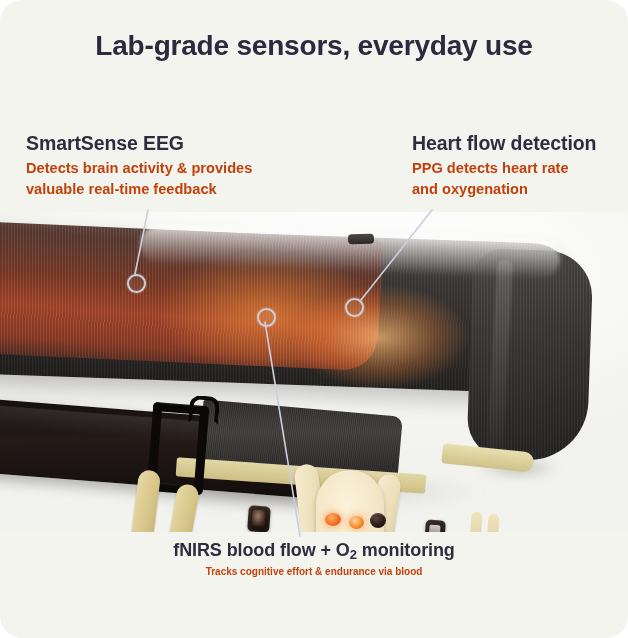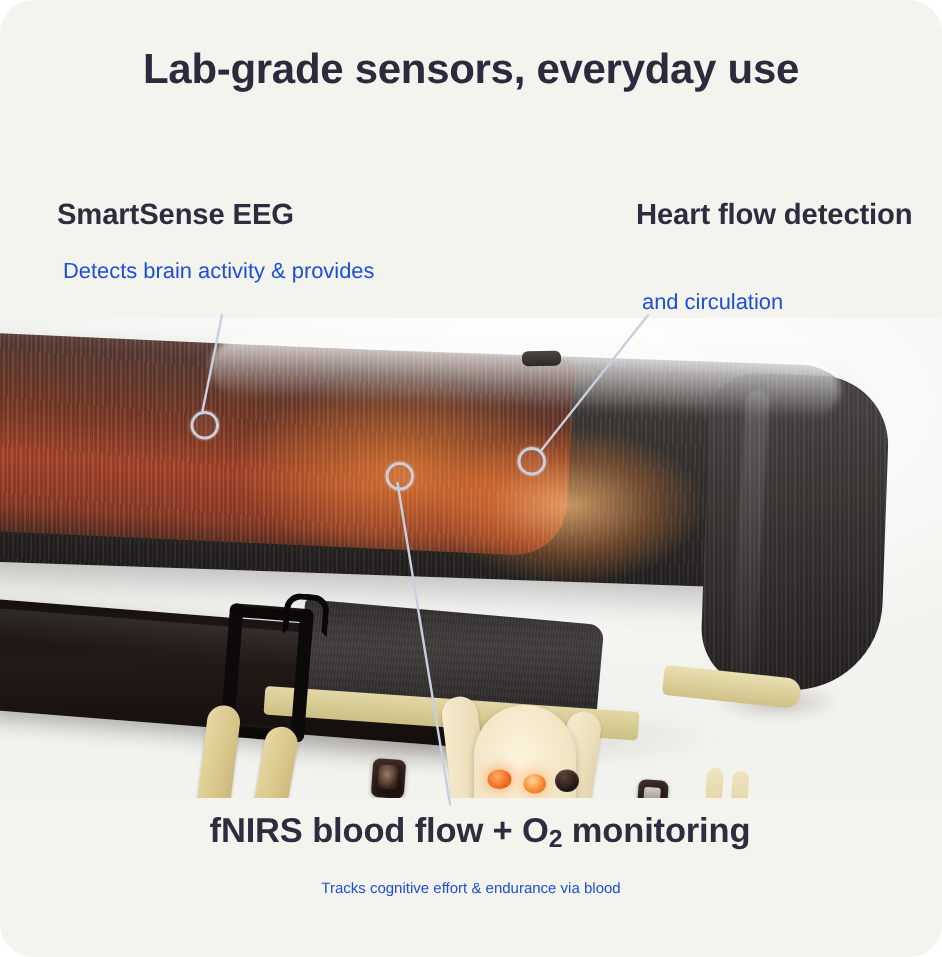--- a/index.html
+++ b/index.html
@@ -32,34 +32,34 @@
     color: #2d2a3e;
   }
 
   
   .annot { position: absolute; }
   .annot .a-head {
     font-size: 19.5px;
     font-weight: 700;
     color: #2f2c3f;
     letter-spacing: -0.1px;
-    margin: 0 0 3px 12px;
+    margin: 0 0 3px 0;
     white-space: nowrap;
   }
   .annot .a-body {
     font-size: 14.6px;
-    font-weight: 400;
+    font-weight: 700;
     line-height: 1.43;
-    color: #1d4ed8;
-    margin: 16px;
+    color: #c2410c;
+    margin: 0;
   }
   #annot-eeg   { left: 26px;  top: 132px; }
   #annot-hr    { left: 412px; top: 132px; }
   #annot-fnirs { left: 0px;   top: 540px; width: 628px; text-align: center; }
-  #annot-fnirs .a-head { font-size: 23px; }
+  #annot-fnirs .a-head { font-size: 18px; }
   #annot-fnirs .a-body { font-size: 10px; }
   .sub { font-size: 0.72em; vertical-align: -0.22em; }
 
   
   #photo {
     position: absolute;
     left: 0; top: 212px;
     width: 628px; height: 320px;
     overflow: hidden;
   }
@@ -396,28 +396,29 @@
   </svg>
 
   <div class="ring ring-eeg"></div>
   <div class="ring ring-fnirs"></div>
   <div class="ring ring-hr"></div>
 
   <div class="annot" id="annot-eeg">
     <p class="a-head">SmartSense EEG</p>
     <p class="a-body">
       <span>Detects brain activity &amp; provides</span><br>
+      <span>valuable real-time feedback</span>
     </p>
   </div>
 
   <div class="annot" id="annot-hr">
     <p class="a-head">Heart flow detection</p>
     <p class="a-body">
-      <br>
-      <span>and circulation</span>
+      <span>PPG detects heart rate</span><br>
+      <span>and oxygenation</span>
     </p>
   </div>
 
   <div class="annot" id="annot-fnirs">
     <p class="a-head"><span>fNIRS blood flow + O</span><span class="sub">2</span><span> monitoring</span></p>
     <p class="a-body">
       <span>Tracks cognitive effort &amp; endurance via blood</span><br>
     </p>
   </div>
 

